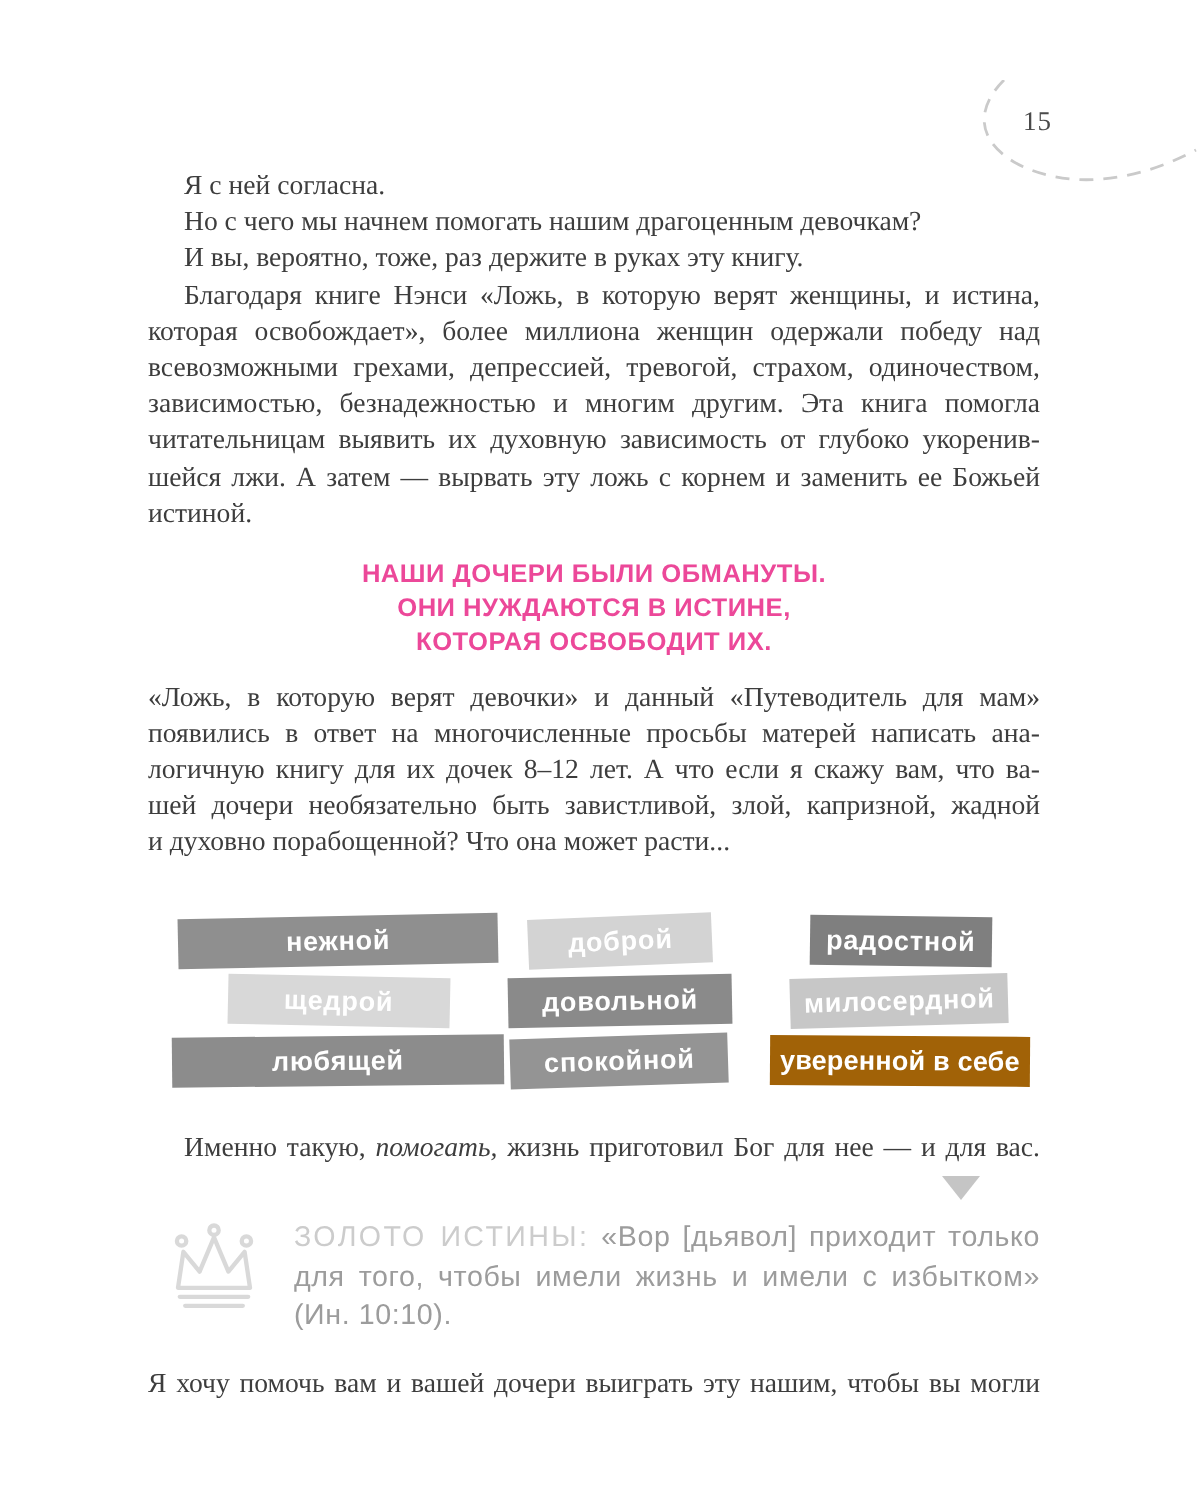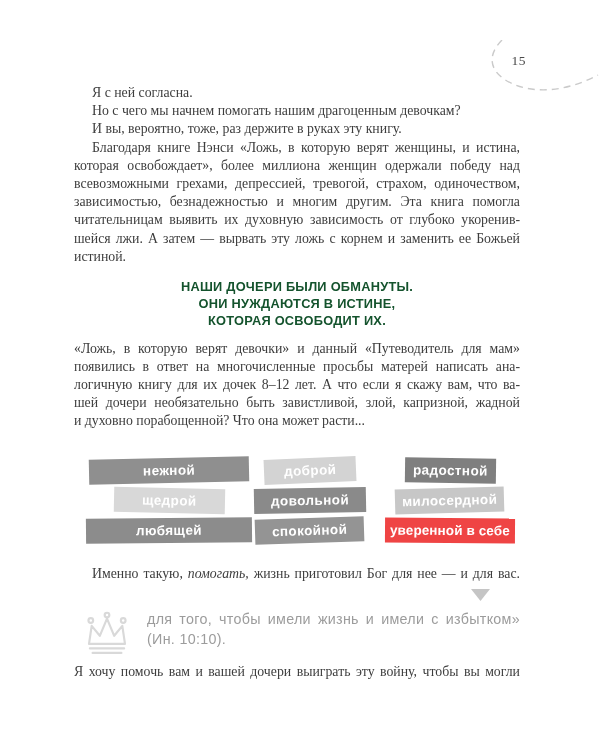--- a/index.html
+++ b/index.html
@@ -5,21 +5,21 @@
   html,body{margin:0;padding:0;background:#ffffff;}
   .page{position:relative;width:600px;height:750px;background:#ffffff;overflow:hidden;
         font-family:"Liberation Serif",serif;color:#3d3d3d;margin-top:40px;}
   .corner-arc{position:absolute;top:0;right:0;}
   .pagenum{position:absolute;top:13px;right:74px;font-size:13.5px;color:#4a4a4a;letter-spacing:.5px;}
   .content{position:absolute;left:74px;top:44px;width:446px;}
   .bl{margin:0;font-size:13.8px;line-height:18.2px;text-align:justify;text-align-last:left;font-family:Liberation Serif, serif;}
   .jl{text-align-last:justify;}
   .indent{text-indent:18px;}
   .heading{margin-top:12px;text-align:center;font-family:"Liberation Sans",sans-serif;
-           font-weight:bold;color:#14532d;}
+           font-weight:bold;color:#ec4899;}
   .hl{margin:0;font-size:12.8px;line-height:17.2px;letter-spacing:.25px;}
   .para2{margin-top:10px;}
   .tags{margin-top:27px;display:grid;grid-template-columns:1fr 1fr 1fr;row-gap:5px;
         justify-items:center;align-items:center;}
   .tag{font-family:"Liberation Sans",sans-serif;font-weight:bold;font-size:13.5px;color:#ffffff;
        padding:4px 10px;white-space:nowrap;letter-spacing:.4px;display:inline-block;}
   .tags .tag:nth-child(1){padding:5px 54px;transform:translateX(12px) rotate(-1.2deg);}
   .tags .tag:nth-child(2){padding:5px 20px;transform:rotate(-2.4deg);}
   .tags .tag:nth-child(3){padding:5px 8px;transform:rotate(.8deg);}
   .tags .tag:nth-child(4){padding:5px 28px;transform:translateX(12px) rotate(1.2deg);}
@@ -79,21 +79,21 @@
 
     <div class="tags">
       <span class="tag" style="background: rgb(143, 143, 143);">нежной</span>
       <span class="tag" style="background: rgb(211, 211, 211);">доброй</span>
       <span class="tag" style="background: rgb(127, 127, 127);">радостной</span>
       <span class="tag" style="background: rgb(216, 216, 216);">щедрой</span>
       <span class="tag" style="background: rgb(138, 138, 138);">довольной</span>
       <span class="tag" style="background: rgb(199, 199, 199);">милосердной</span>
       <span class="tag" style="background: rgb(140, 140, 140);">любящей</span>
       <span class="tag" style="background: rgb(148, 148, 148);">спокойной</span>
-      <span class="tag" style="background: #ef4444;">уверенной в себе</span>
+      <span class="tag" style="background: #a16207;">уверенной в себе</span>
     </div>
 
     <div class="p3">
       <p class="bl indent jl"><span>Именно такую, </span><em>помогать,</em><span> жизнь приготовил Бог для нее — и для вас.</span></p>
     </div>
 
     <div class="arrow-row">
       <svg width="19" height="12" viewBox="0 0 19 12">
         <polygon points="0,0 19,0 9.5,12" fill="#c5c5c5"></polygon>
       </svg>
@@ -103,22 +103,23 @@
       <svg class="crown" width="54" height="46" viewBox="0 0 60 50">
         <g fill="none" stroke="#d9d9d9" stroke-width="2.4" stroke-linejoin="round" stroke-linecap="round">
           <path d="M10,36 L13,16 L22,27 L30,8 L38,27 L47,16 L50,36 Z"></path>
           <circle cx="12" cy="10" r="2.6"></circle>
           <circle cx="30" cy="4" r="2.6"></circle>
           <circle cx="48" cy="10" r="2.6"></circle>
           <path d="M11,41 H49"></path>
           <path d="M14,46 H46"></path>
         </g>
       </svg>
+      <p class="ql jl"><span class="qlabel">ЗОЛОТО ИСТИНЫ:</span> <span>«Вор [дьявол] приходит только</span></p>
       <p class="ql jl">для того, чтобы имели жизнь и имели с избытком»</p>
       <p class="ql">(Ин. 10:10).</p>
     </div>
 
     <div class="p4">
-      <p class="bl jl">Я хочу помочь вам и вашей дочери выиграть эту войну, чтобы вы могли</p>
+      <p class="bl jl">Я хочу помочь вам и вашей дочери выиграть эту нашим, чтобы вы могли</p>
     </div>
 
   </div>
 </div>
 
 </body></html>

